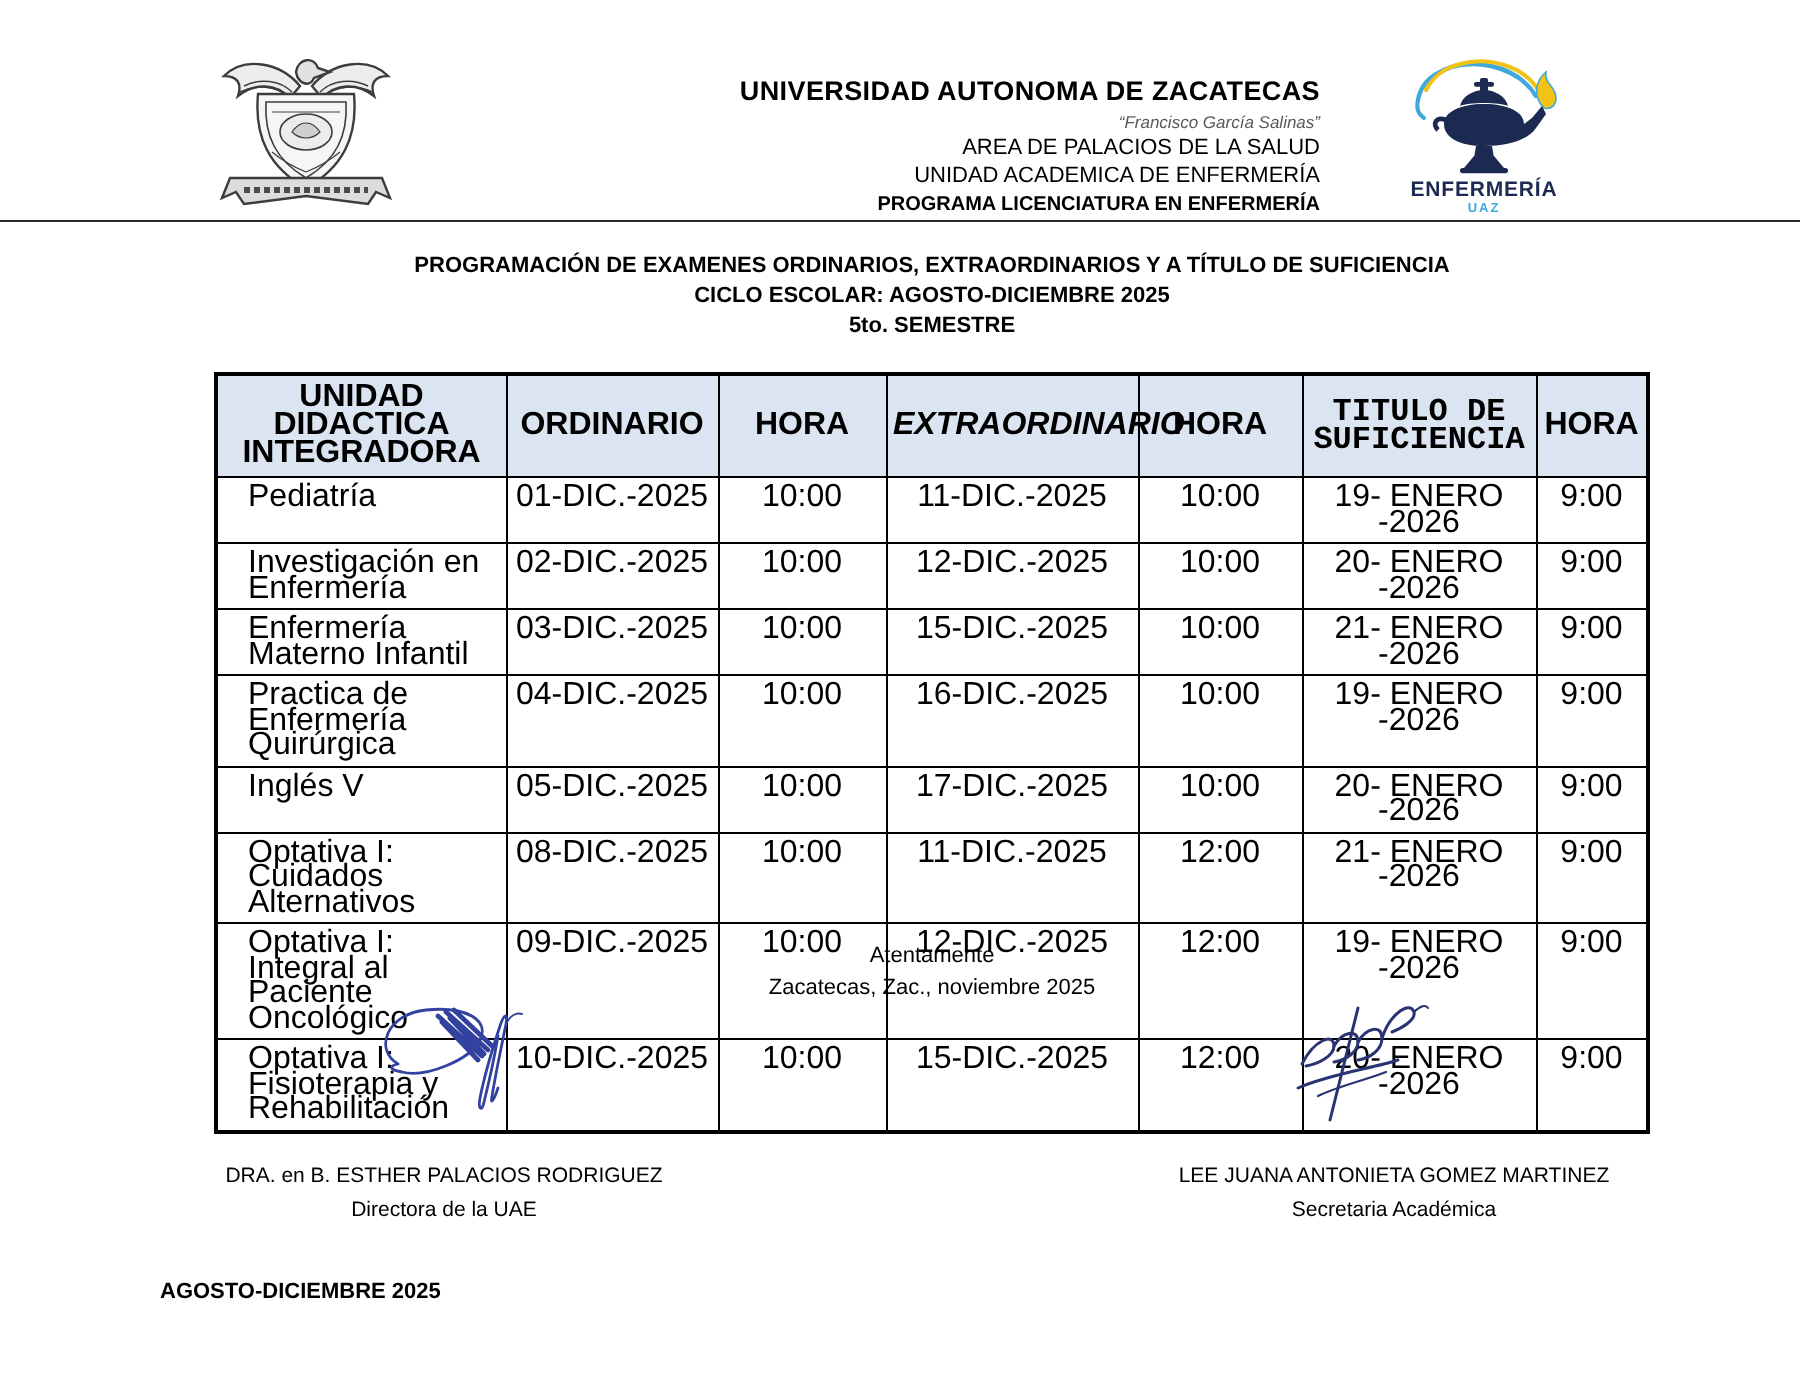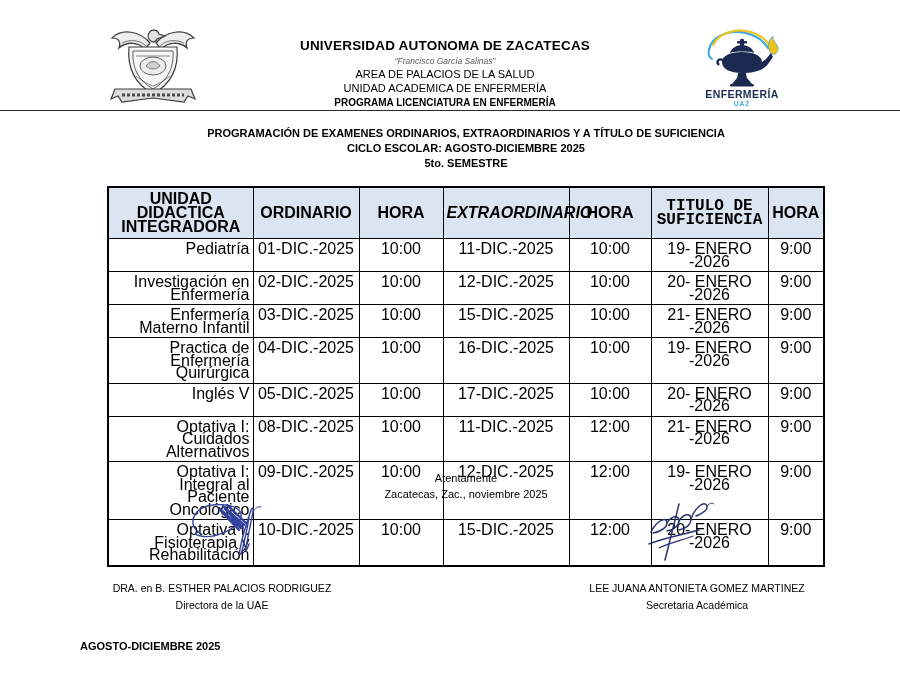--- a/index.html
+++ b/index.html
@@ -3,21 +3,21 @@
 <meta charset="utf-8">
 <style>
   html,body{margin:0;padding:0;background:#888;}
   .page{
     position:relative;width:900px;height:695px;margin:0 auto;background:#ffffff;
     font-family:"Liberation Sans", sans-serif;color:#000;overflow:hidden;
   }
   
   .crest{position:absolute;left:100px;top:26px;width:106px;height:84px;}
   .enf-logo{position:absolute;left:692px;top:26px;width:100px;height:84px;}
-  .head-text{position:absolute;left:230px;top:38px;width:430px;text-align:center;line-height:1.25;}
+  .head-text{position:absolute;left:230px;top:38px;width:430px;text-align:right;line-height:1.25;}
   .head-univ{font-size:13.5px;font-weight:bold;letter-spacing:.2px;}
   .head-motto{font-size:8.5px;font-style:italic;color:#595959;margin-top:1px;}
   .head-line{font-size:11px;margin-top:1px;}
   .head-program{font-size:10px;font-weight:bold;margin-top:1px;}
   .rule{position:absolute;left:0;top:110px;width:900px;height:0;border-top:1.6px solid #2b2b2b;}
   
   .title-block{position:absolute;left:30px;top:126px;width:872px;text-align:center;}
   .title-line{font-size:11px;font-weight:bold;line-height:15px;}
   
   table.sched{
@@ -25,21 +25,21 @@
     table-layout:fixed;font-size:16px;
   }
   table.sched th{
     border:1px solid #000;font-weight:bold;text-align:center;vertical-align:middle;
     padding:4px 3px;line-height:14px;height:28px;
   }
   table.sched td{
     border:1px solid #000;vertical-align:top;text-align:center;
     padding:4px 3px 3px;line-height:12.5px;
   }
-  table.sched td.c-left{text-align:right;padding-left:15px;}
+  table.sched td.c-left{text-align:left;padding-left:15px;}
   table.sched{border:2px solid #000;}
   
   .closing{position:absolute;left:30px;top:470px;width:872px;text-align:center;font-size:11px;line-height:16px;}
   .sig-svg-left{position:absolute;left:183px;top:498px;width:115px;height:66px;}
   .sig-svg-right{position:absolute;left:633px;top:498px;width:112px;height:70px;}
   .sig-block{position:absolute;top:580px;width:250px;text-align:center;font-size:10.5px;line-height:17px;}
   .sig-left{left:97px;}
   .sig-right{left:572px;}
   .footer-term{position:absolute;left:80px;top:640px;font-size:11px;font-weight:bold;}
 </style>

